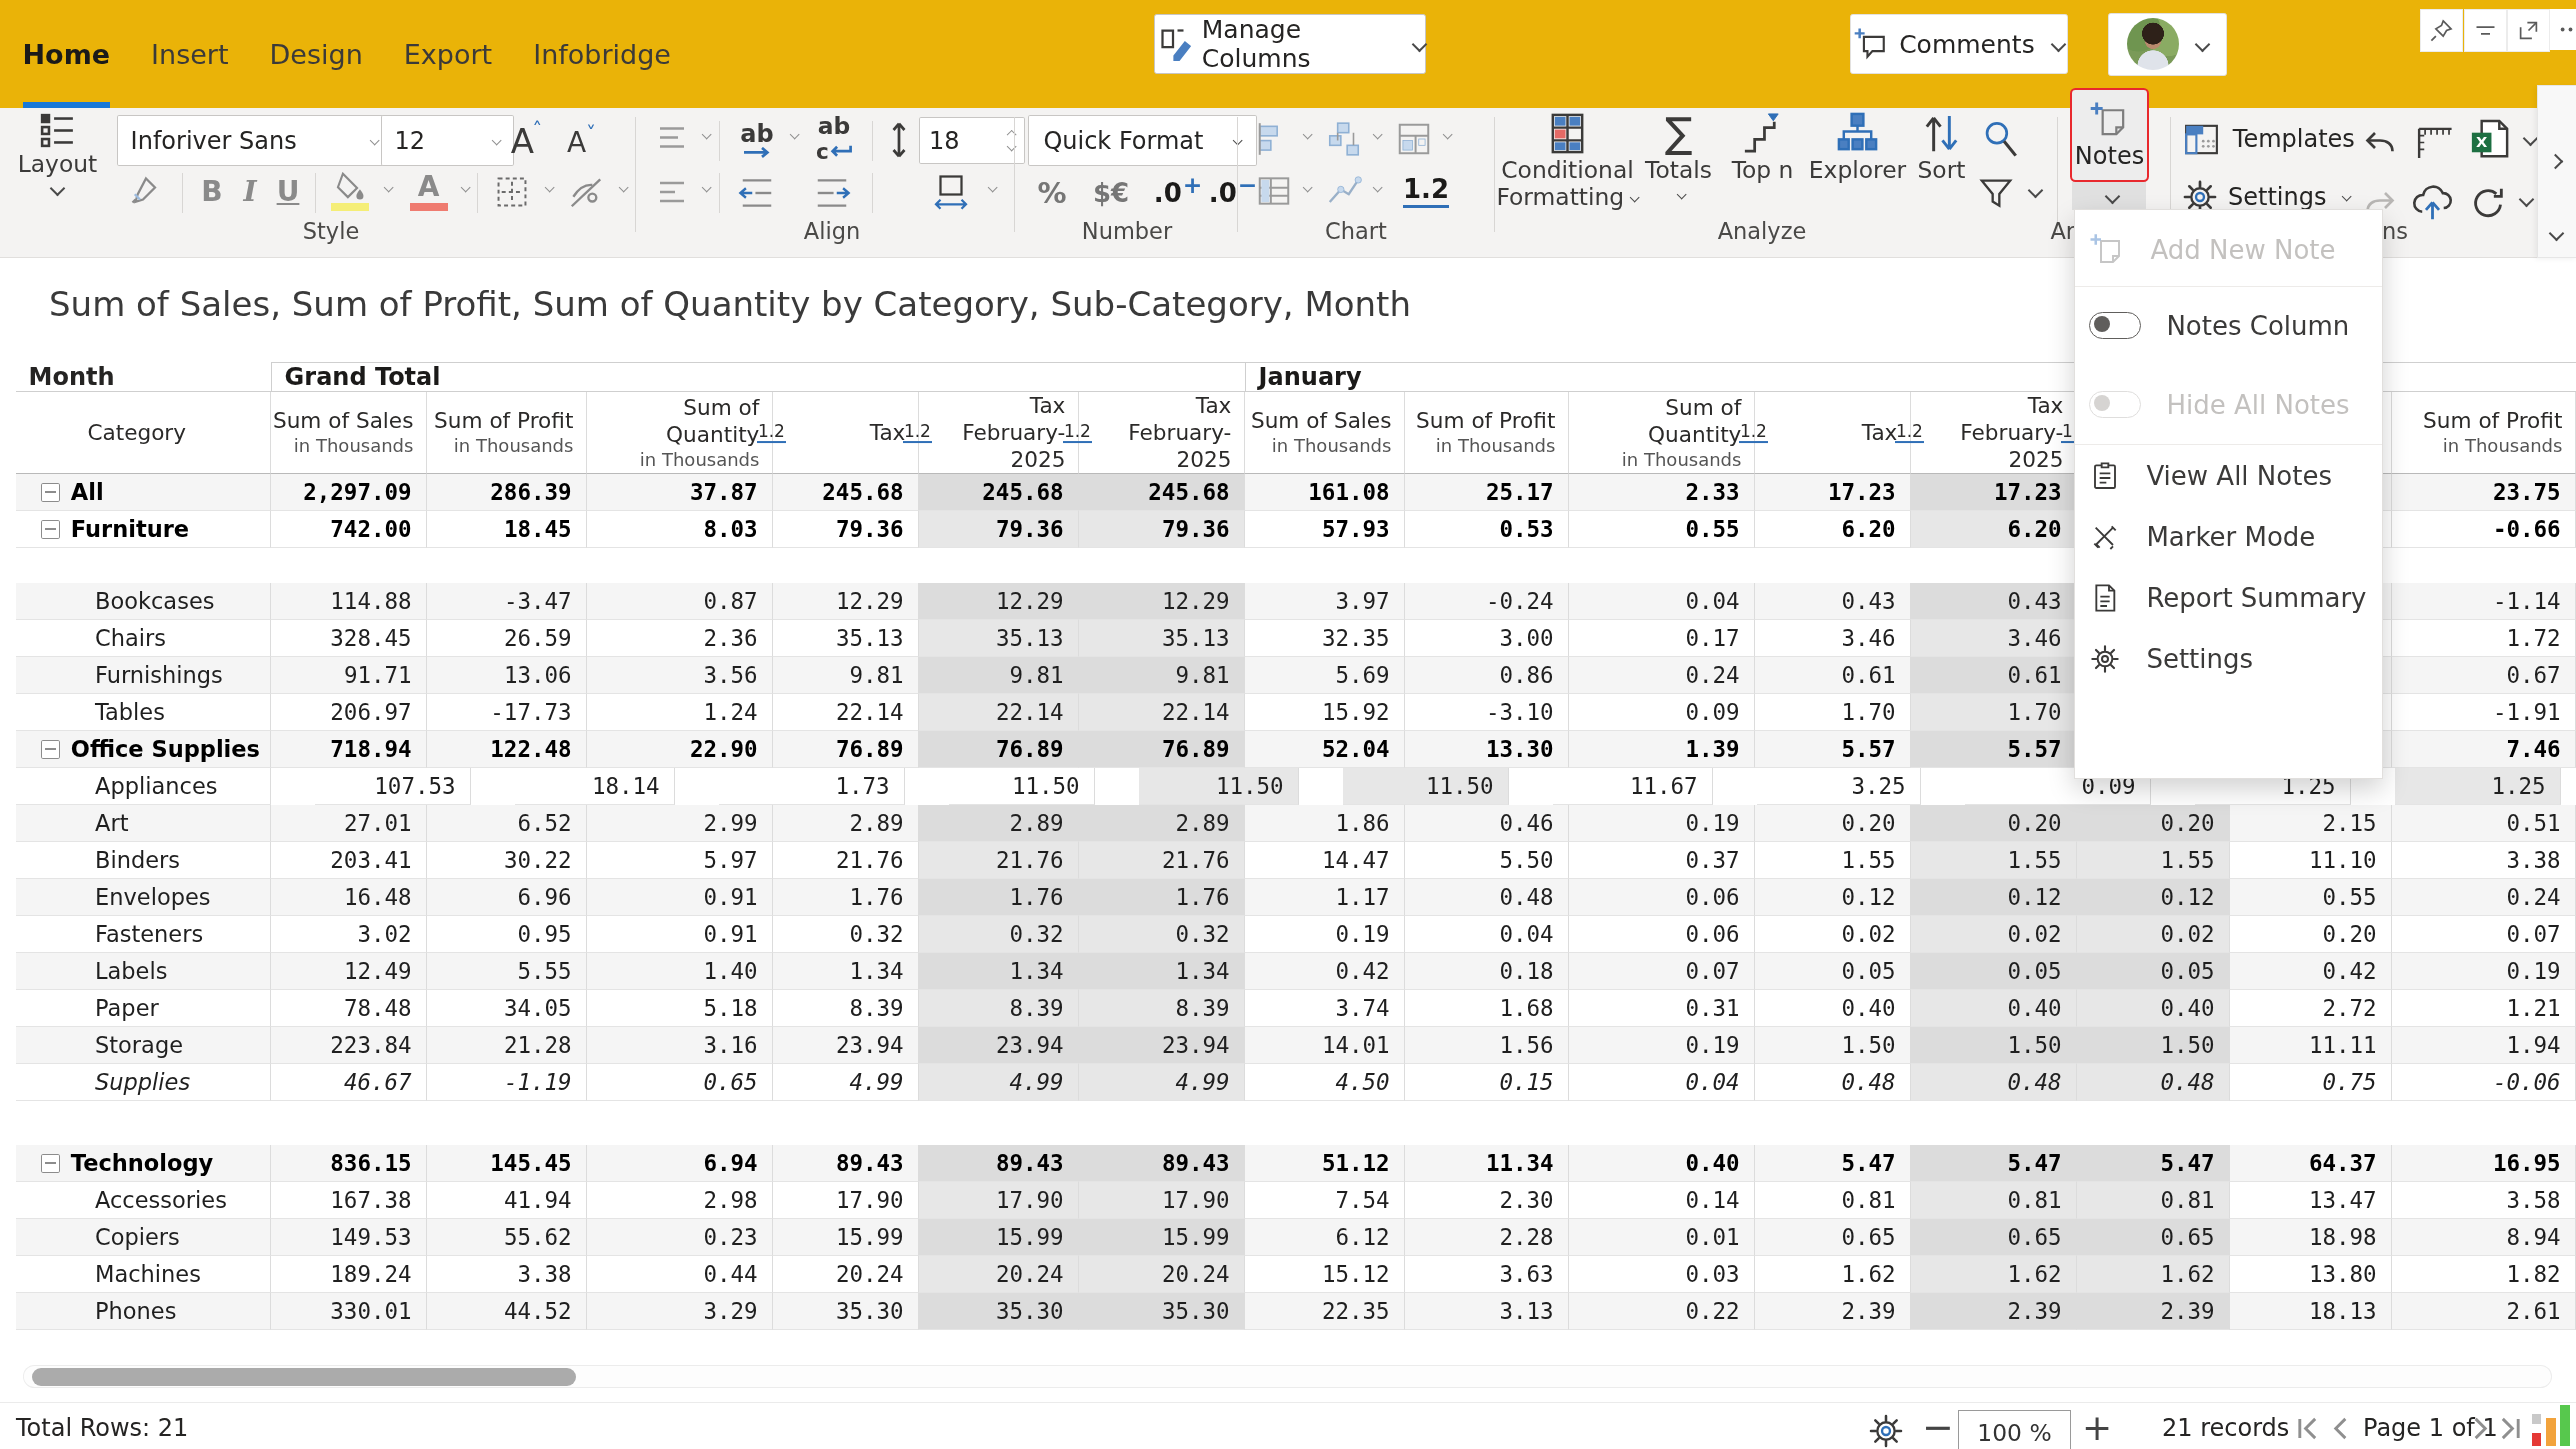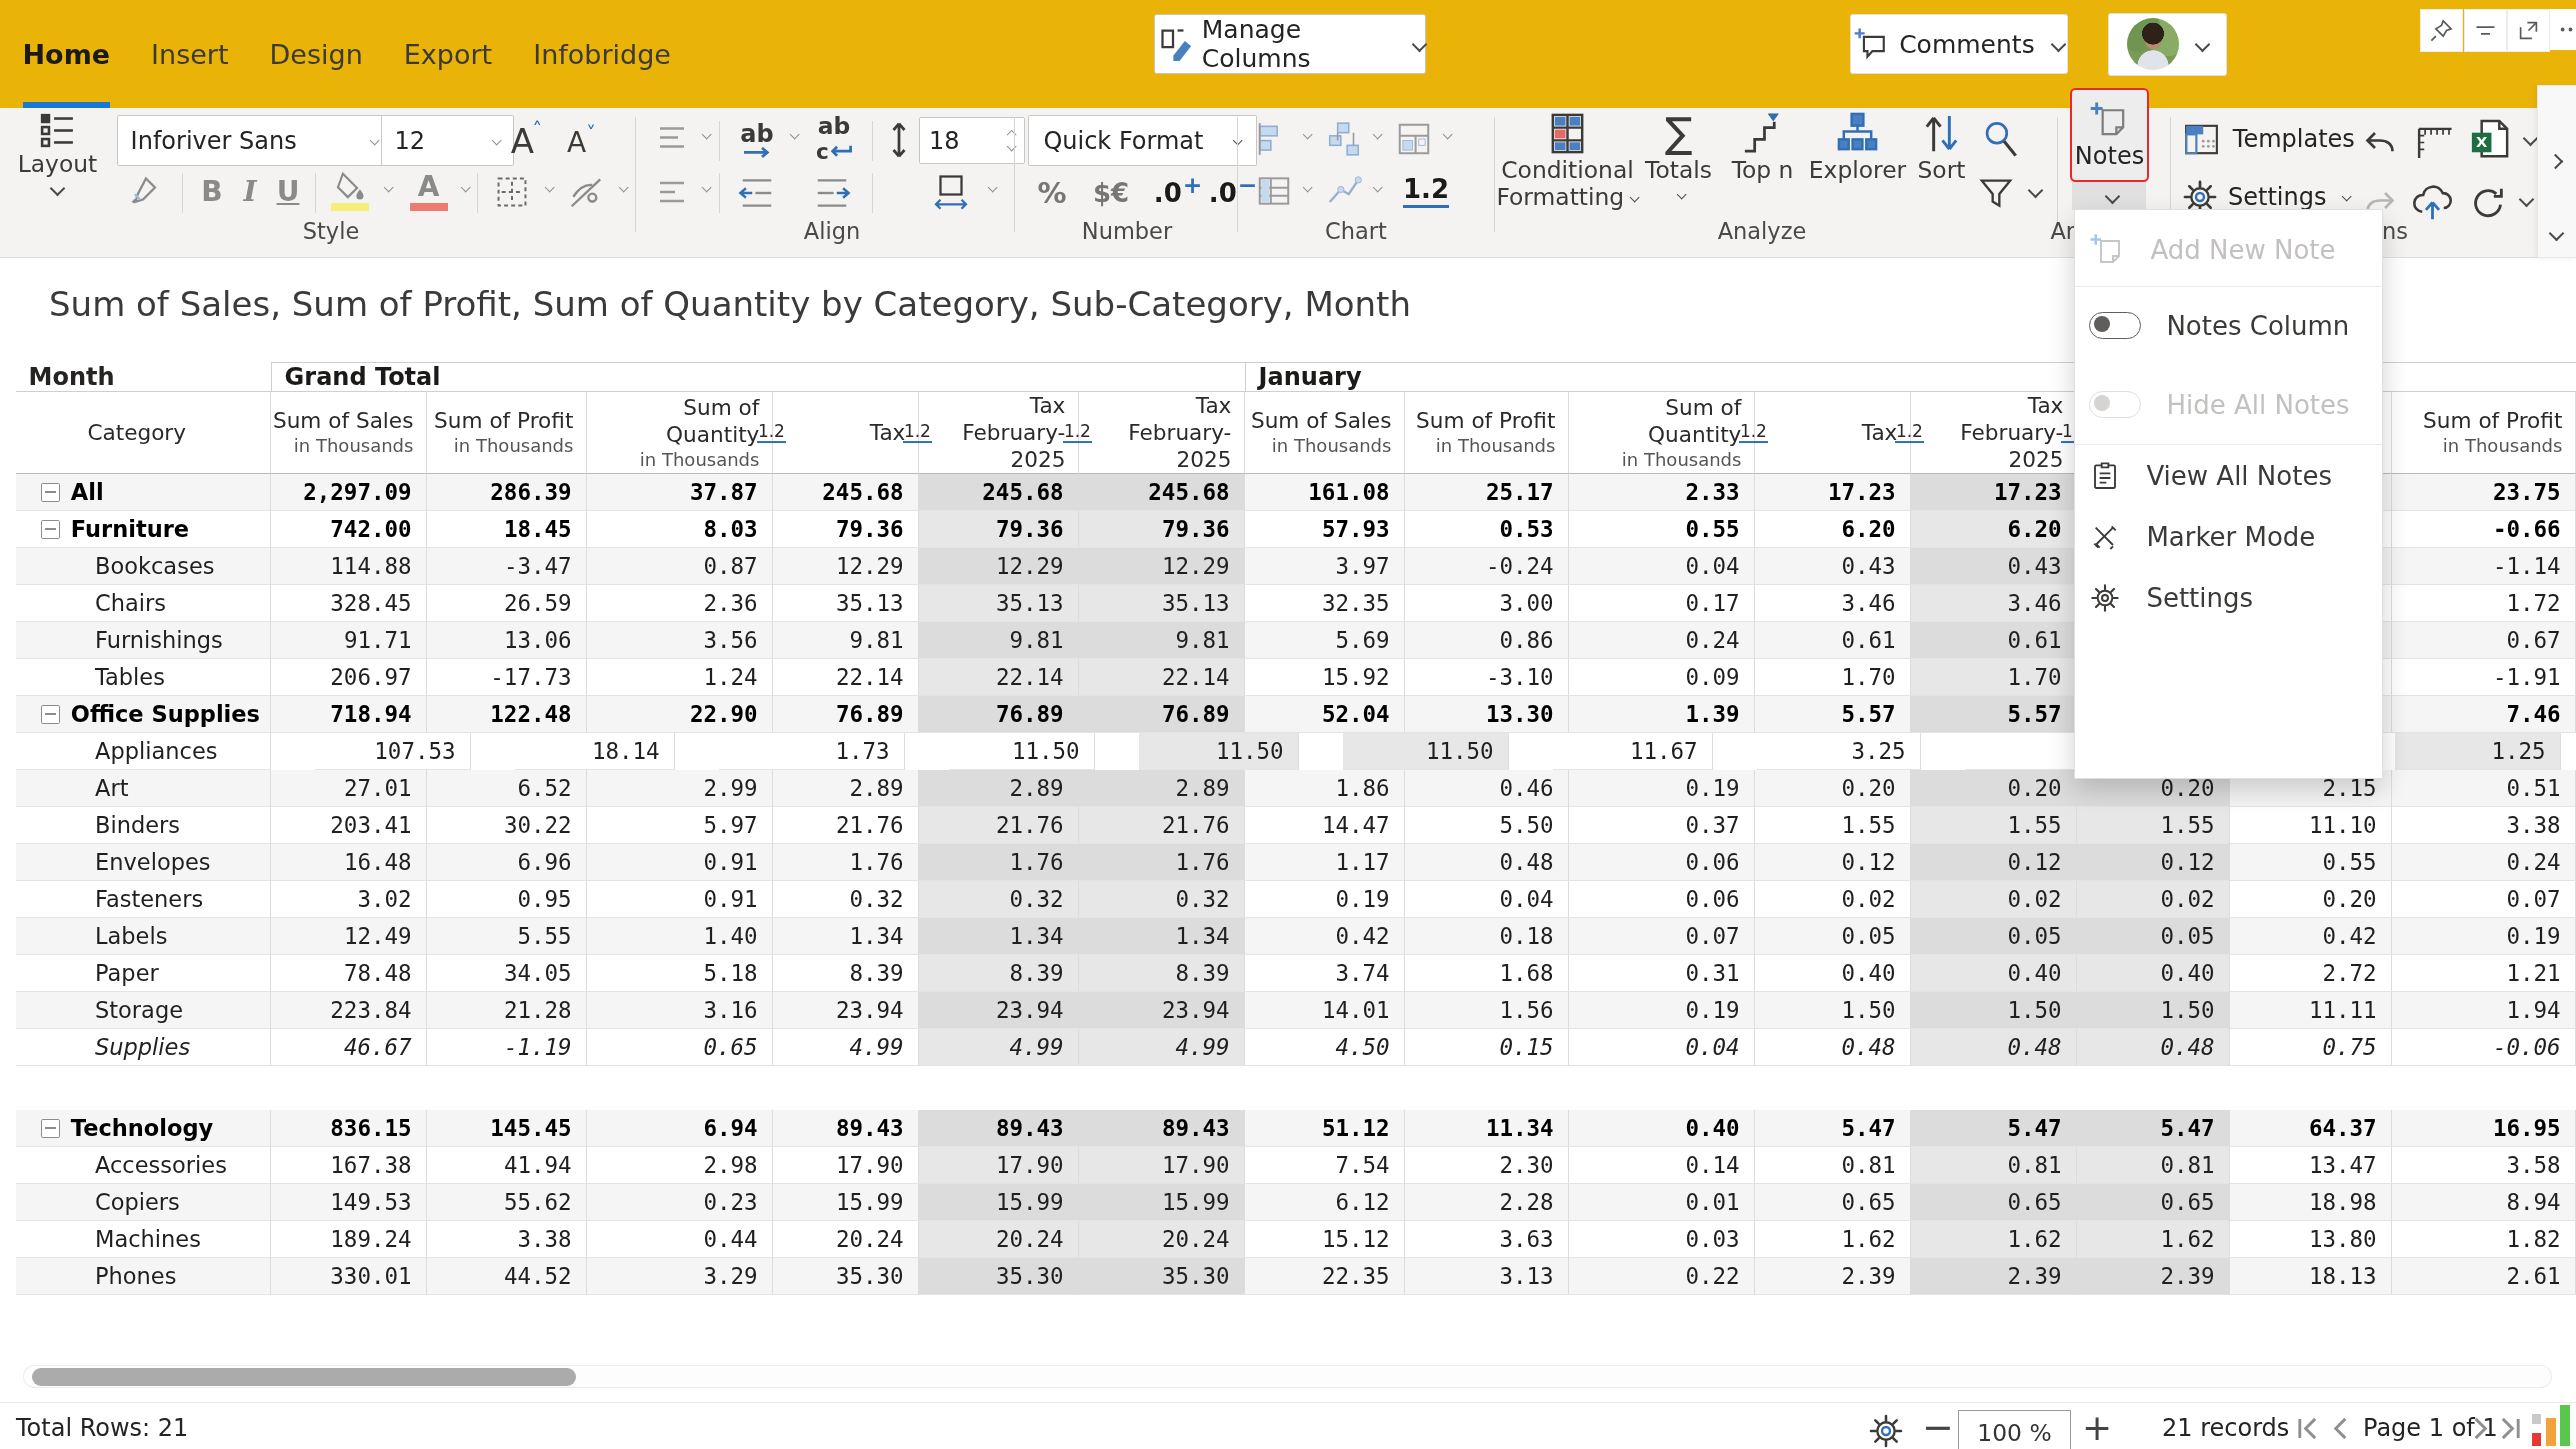--- a/index.html
+++ b/index.html
@@ -693,21 +693,21 @@
         <div class="cell gry b">79.36</div>
         <div class="cell b">57.93</div>
         <div class="cell b">0.53</div>
         <div class="cell b">0.55</div>
         <div class="cell b">6.20</div>
         <div class="cell gry b">6.20</div>
         <div class="cell gry b">6.20</div>
         <div class="cell b"></div>
         <div class="cell b">-0.66</div>
       </div>
-      <div class="drow" style="grid-template-columns: 255px 156px 160px 186px 146px 160px 166px 160px 164px 186px 156px 166px 153px 162px 184px; height: 37px;">
+      <div class="drow" style="grid-template-columns: 255px 156px 160px 186px 146px 160px 166px 160px 164px 186px 156px 166px 153px 162px 184px; height: 37px; margin-top: 35px;">
         <div class="rlab lt" style="padding-left: 79px;">
           <span>Bookcases</span>
         </div>
         <div class="cell lt">114.88</div>
         <div class="cell lt">-3.47</div>
         <div class="cell lt">0.87</div>
         <div class="cell lt">12.29</div>
         <div class="cell lt gry">12.29</div>
         <div class="cell lt gry">12.29</div>
         <div class="cell lt">3.97</div>
@@ -1101,20 +1101,30 @@
       <span>
         <svg width="32" height="32" viewBox="0 0 48 48" fill="none" stroke="#3b3a39" stroke-width="2.8">
           <path d="M10 10l26 26M12 36l4 4M36 10 10 36M36 38l-4 4"></path>
           <path d="M34 8l6 6M8 34l6 6"></path>
         </svg>
       </span>
       <span class="mlbl">Marker Mode</span>
     </div>
     <div class="mi ">
       <span>
+        <svg width="32" height="32" viewBox="0 0 48 48" fill="none" stroke="#3b3a39" stroke-width="2.8">
+          <path d="M11 5h19l8 8v30H11z"></path>
+          <path d="M30 5v8h8"></path>
+          <path d="M17 22h14M17 29h14M17 36h10"></path>
+        </svg>
+      </span>
+      <span class="mlbl">Report Summary</span>
+    </div>
+    <div class="mi ">
+      <span>
         <svg width="32" height="32" viewBox="0 0 48 48" fill="none">
           <g stroke="#3b3a39" stroke-width="3.2" stroke-linecap="round">
             <path d="M24 5v6M24 37v6M5 24h6M37 24h6M10.5 10.5l4.2 4.2M33.3 33.3l4.2 4.2M37.5 10.5l-4.2 4.2M14.7 33.3l-4.2 4.2"></path>
           </g>
           <circle cx="24" cy="24" r="11" stroke="#3b3a39" stroke-width="3"></circle>
           <circle cx="24" cy="24" r="4.5" stroke="#3b3a39" stroke-width="3"></circle>
         </svg>
       </span>
       <span class="mlbl">Settings</span>
     </div>

